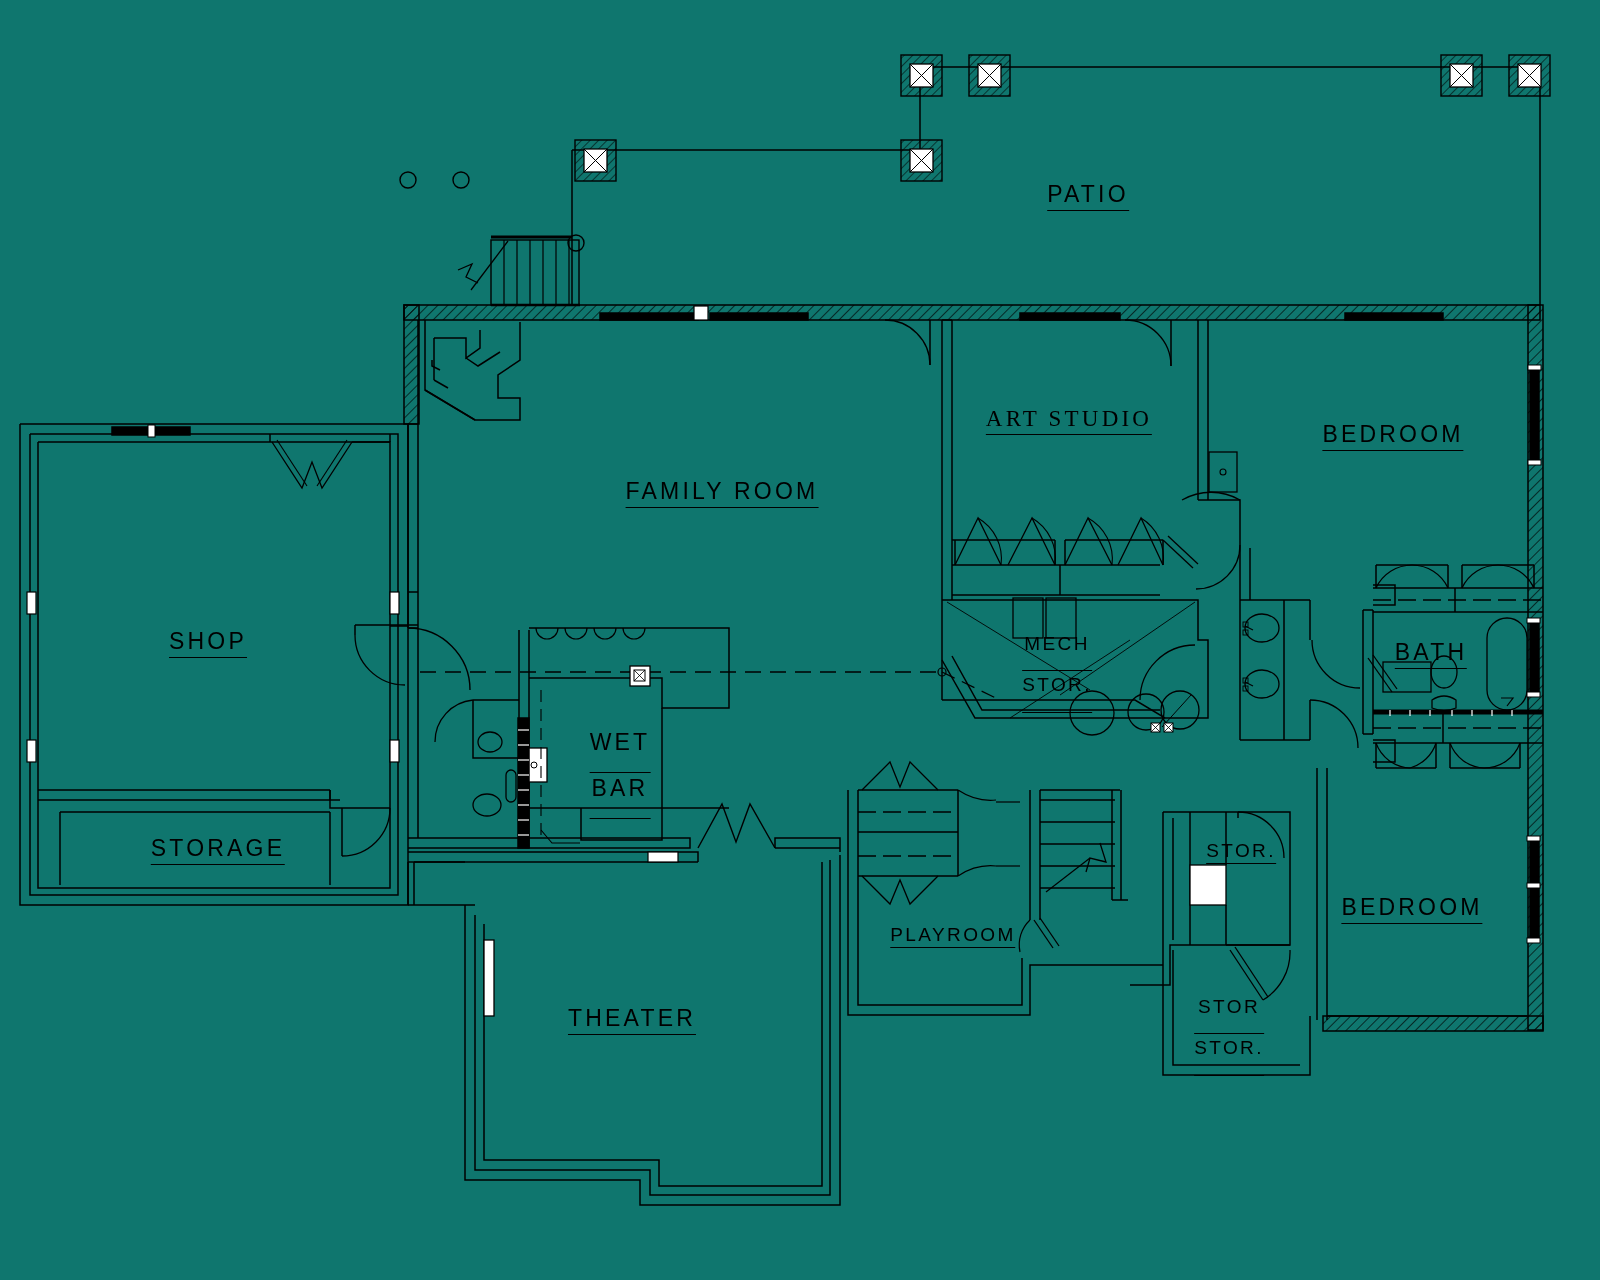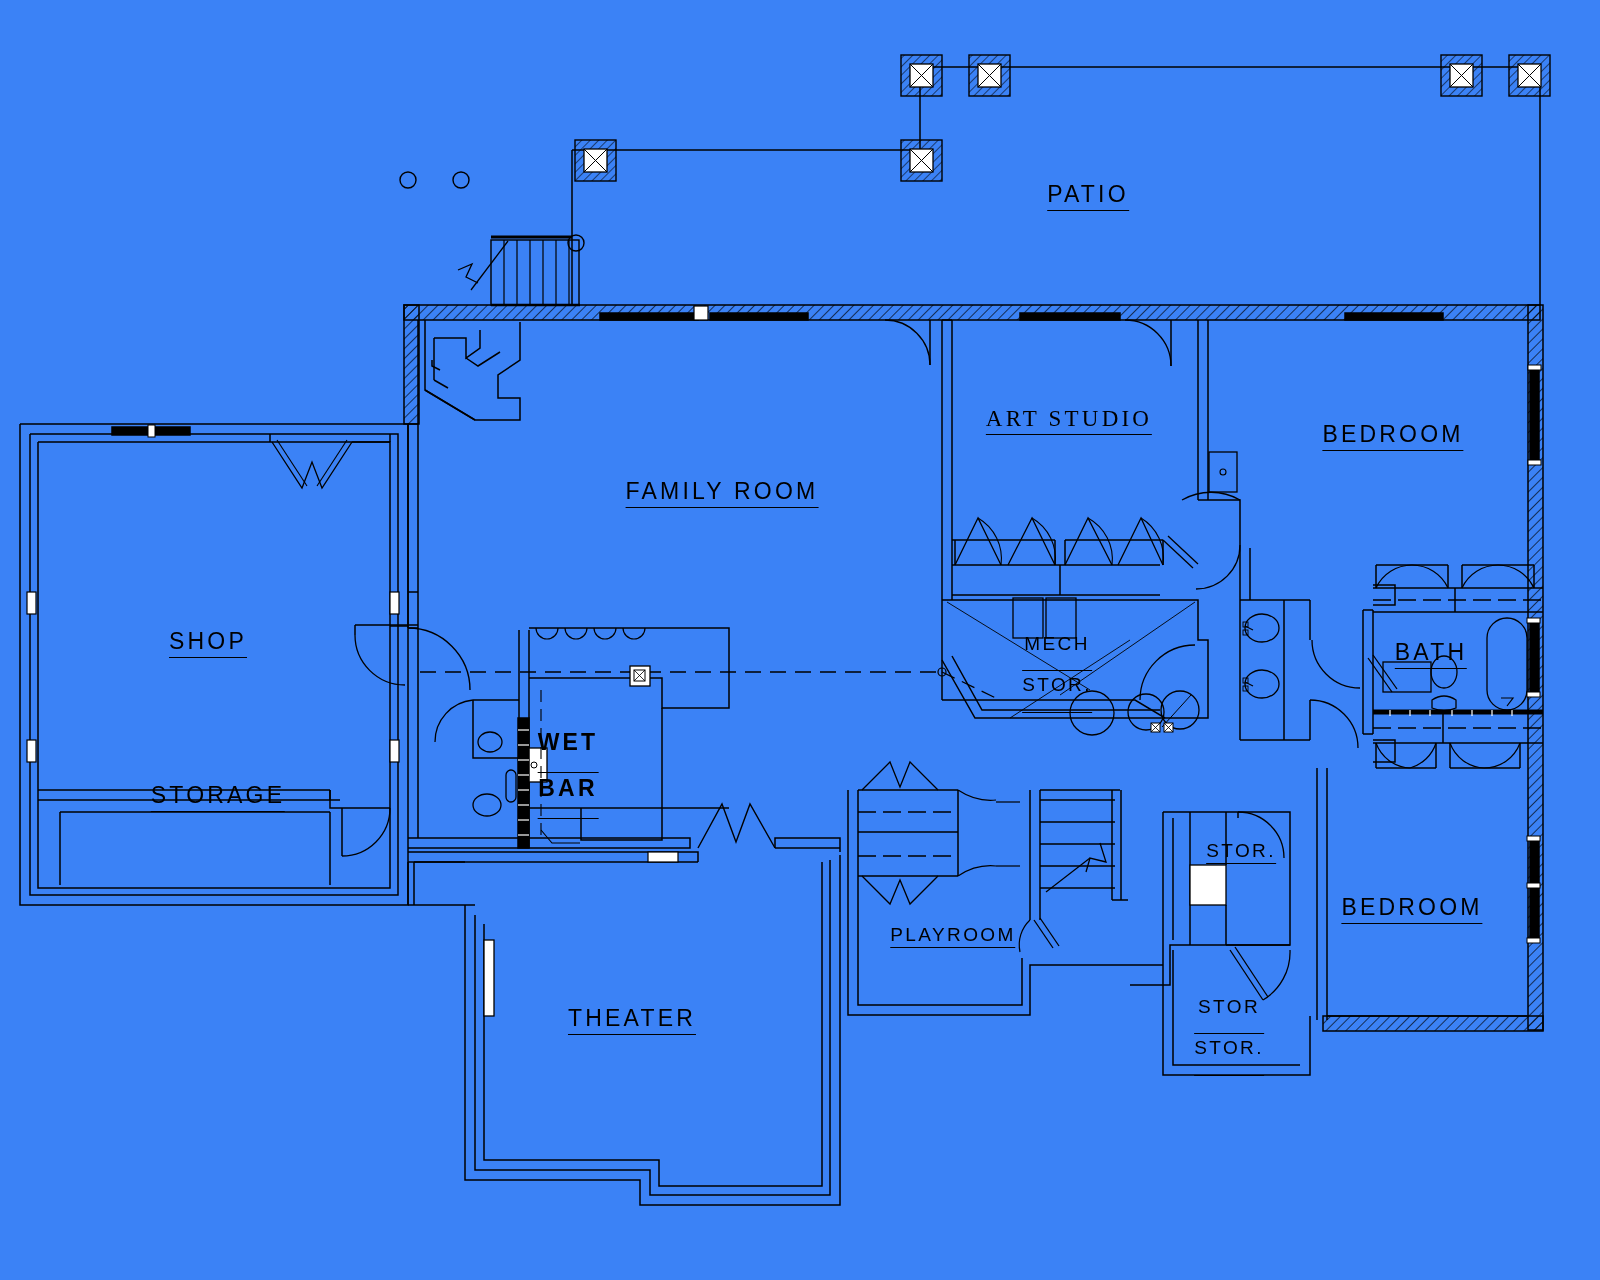--- a/index.html
+++ b/index.html
@@ -7,21 +7,21 @@
     padding: 0;
     background: #ffffff;
   }
   body {
     font-family: "Liberation Sans", sans-serif;
   }
   #plan-wrap {
     position: relative;
     width: 1600px;
     height: 1280px;
-    background: #3b82f6;
+    background: #0f766e;
     overflow: hidden;
   }
   #plan-svg {
     position: absolute;
     left: 0;
     top: 0;
     width: 1600px;
     height: 1280px;
   }
   .rm-label {
@@ -527,38 +527,38 @@
         <line x1="418" y1="628" x2="418" y2="838"></line>
       </g>
 
     </g>
   </svg>
 
   <div class="rm-label" style="left:1088px; top:182px;">PATIO</div>
 
   <div class="rm-label" style="left:208px; top:629px;">SHOP</div>
 
-  <div class="rm-label" style="left:218px; top:783px;text-align:right;">STORAGE</div>
+  <div class="rm-label" style="left:218px; top:836px;text-align:right;">STORAGE</div>
 
   <div class="rm-label" style="left:722px; top:479px;">FAMILY ROOM</div>
 
   <div class="rm-label" style="left:1069px; top:406px;font-family:Liberation Serif, serif;">ART STUDIO</div>
 
   <div class="rm-label" style="left:1393px; top:422px;">BEDROOM</div>
 
   <div class="rm-label" style="left:1412px; top:895px;">BEDROOM</div>
 
   <div class="rm-label" style="left:1431px; top:640px;">BATH</div>
 
   <div class="rm-label small two-line" style="left:1057px; top:633px;">
     <span>MECH</span>
     <span>STOR.</span>
   </div>
 
-  <div class="rm-label two-line" style="left:568px; top:730px;font-weight:bold;">
+  <div class="rm-label two-line" style="left:620px; top:730px;">
     <span>WET</span>
     <span>BAR</span>
   </div>
 
   <div class="rm-label" style="left:632px; top:1006px;">THEATER</div>
 
   <div class="rm-label small" style="left:953px; top:924px;">PLAYROOM</div>
 
   <div class="rm-label small" style="left:1241px; top:840px;">STOR.</div>
 

